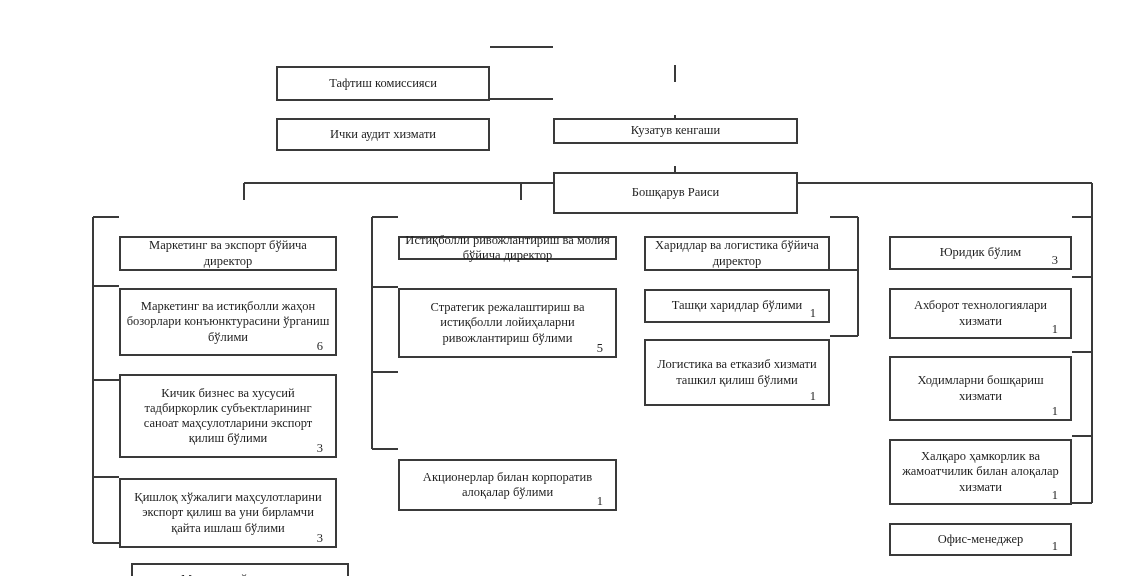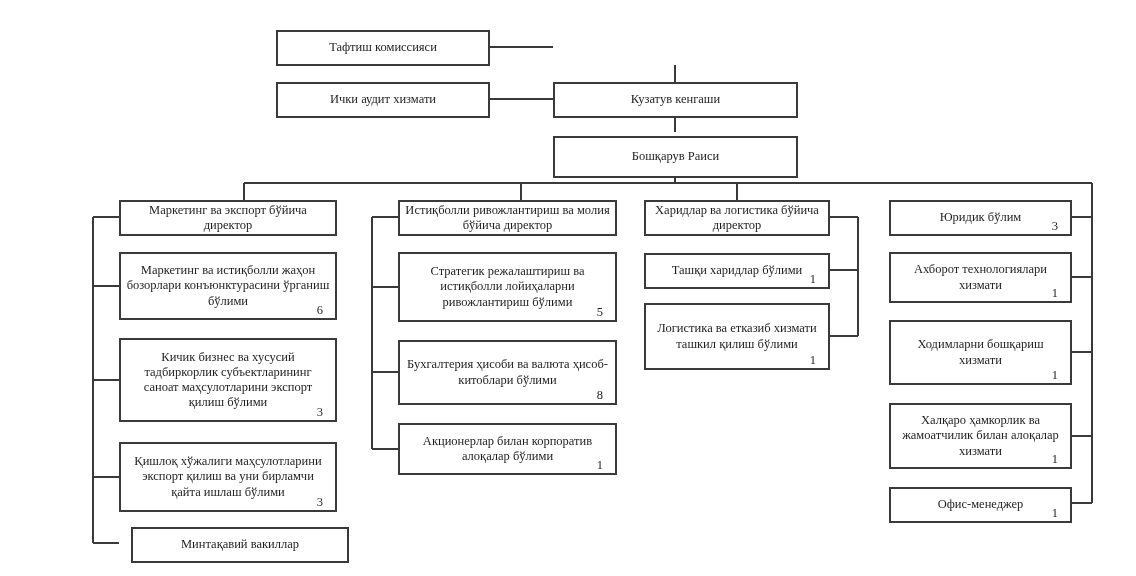--- a/index.html
+++ b/index.html
@@ -28,21 +28,22 @@
     position: absolute;
     box-sizing: border-box;
     border: 2px solid #3a3a3a;
     background: #ffffff;
     display: flex;
     align-items: center;
     justify-content: center;
     text-align: center;
     font-size: 12.5px;
     line-height: 1.22;
-    padding: 16px 5px;
+    padding: 10px 5px;
+    margin-top: 36px;
   }
   .lbl {
     display: block;
   }
   .cnt {
     position: absolute;
     right: 12px;
     bottom: 0px;
     font-size: 12.5px;
     line-height: 1.2;
@@ -88,21 +89,21 @@
 
   <div class="box" style="left:276px;top:30px;width:214px;height:35px">
     <span class="lbl">Тафтиш комиссияси</span>
   </div>
 
 
   <div class="box" style="left:276px;top:82px;width:214px;height:33px">
     <span class="lbl">Ички аудит хизмати</span>
   </div>
 
-  <div class="box" style="left:553px;top:82px;width:245px;height:33px">
+  <div class="box" style="left:553px;top:82px;width:245px;height:26px">
     <span class="lbl">Кузатув кенгаши</span>
   </div>
 
   <div class="box" style="left:553px;top:136px;width:245px;height:42px">
     <span class="lbl">Бошқарув Раиси</span>
   </div>
 
   <div class="box" style="left:119px;top:200px;width:218px;height:35px">
     <span class="lbl">Маркетинг ва экспорт бўйича директор</span>
   </div>
@@ -128,24 +129,20 @@
 
   <div class="box" style="left:398px;top:200px;width:219px;height:23px">
     <span class="lbl">Истиқболли ривожлантириш ва молия бўйича директор</span>
   </div>
 
   <div class="box" style="left:398px;top:252px;width:219px;height:70px">
     <span class="lbl">Стратегик режалаштириш ва истиқболли лойиҳаларни ривожлантириш бўлими</span>
     <span class="cnt">5</span>
   </div>
 
-  <div class="box" style="left:398px;top:340px;width:219px;height:65px">
-    <span class="lbl">Бухгалтерия ҳисоби ва валюта ҳисоб-китоблари бўлими</span>
-    <span class="cnt">8</span>
-  </div>
 
   <div class="box" style="left:398px;top:423px;width:219px;height:52px">
     <span class="lbl">Акционерлар билан корпоратив алоқалар бўлими</span>
     <span class="cnt">1</span>
   </div>
 
   <div class="box" style="left:644px;top:200px;width:186px;height:35px">
     <span class="lbl">Харидлар ва логистика бўйича директор</span>
   </div>
 

